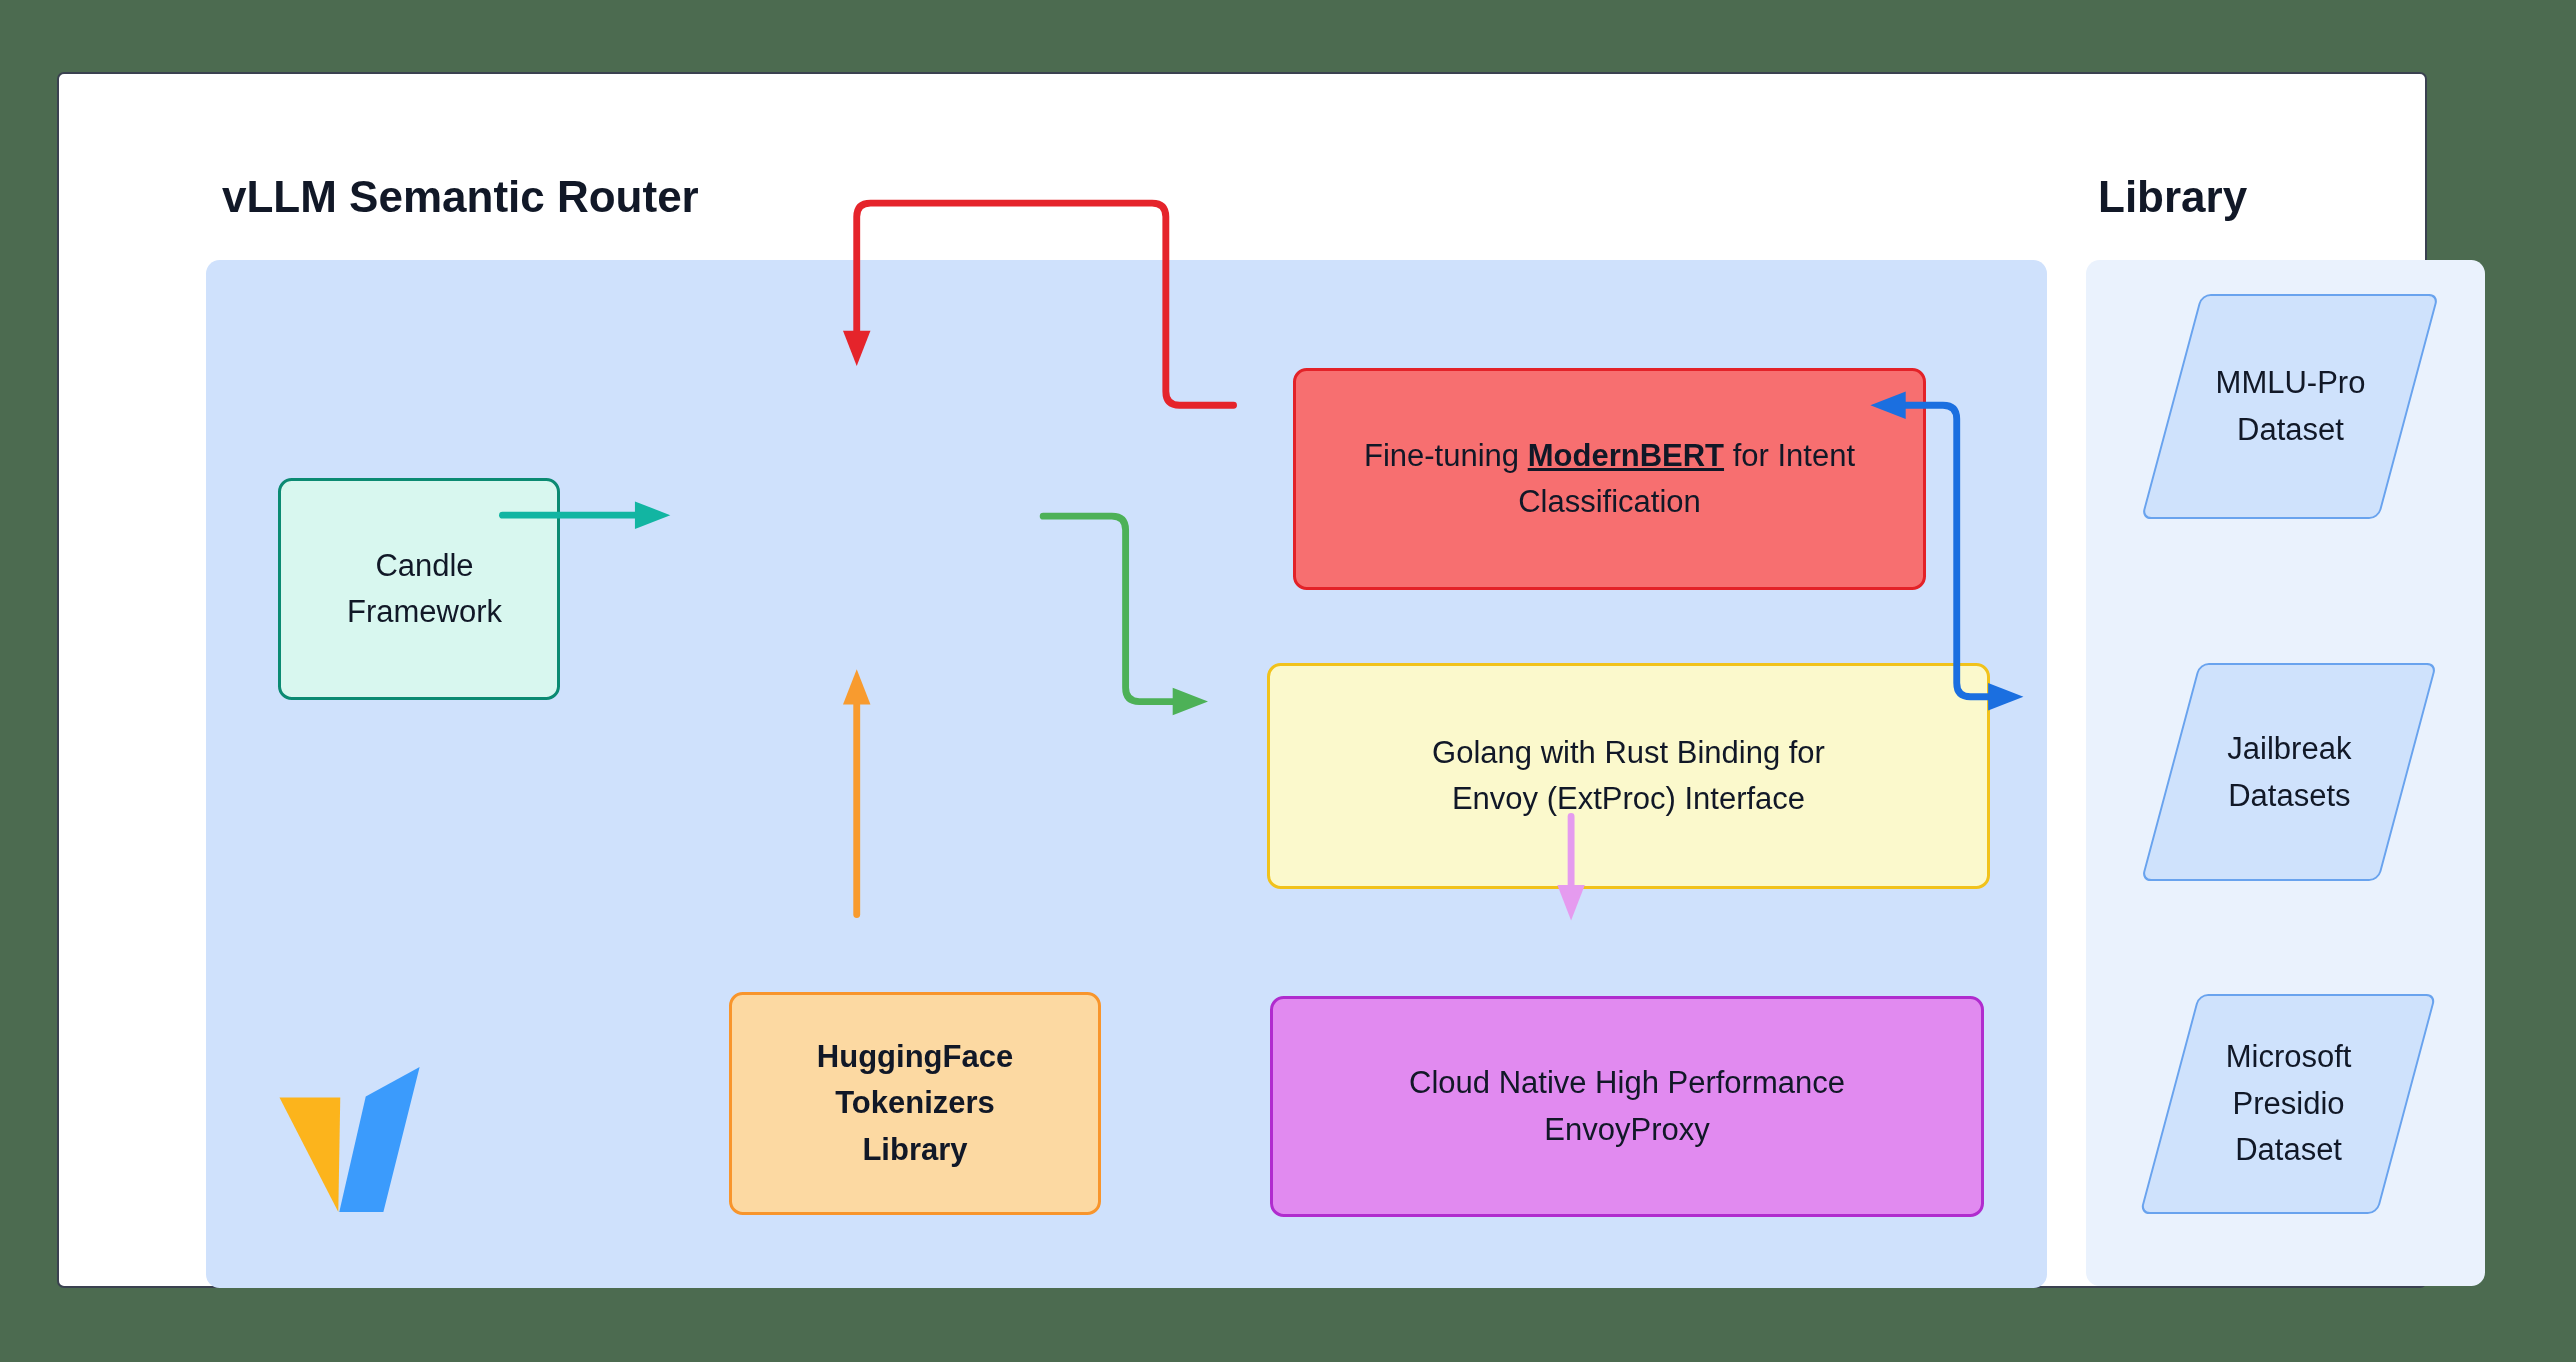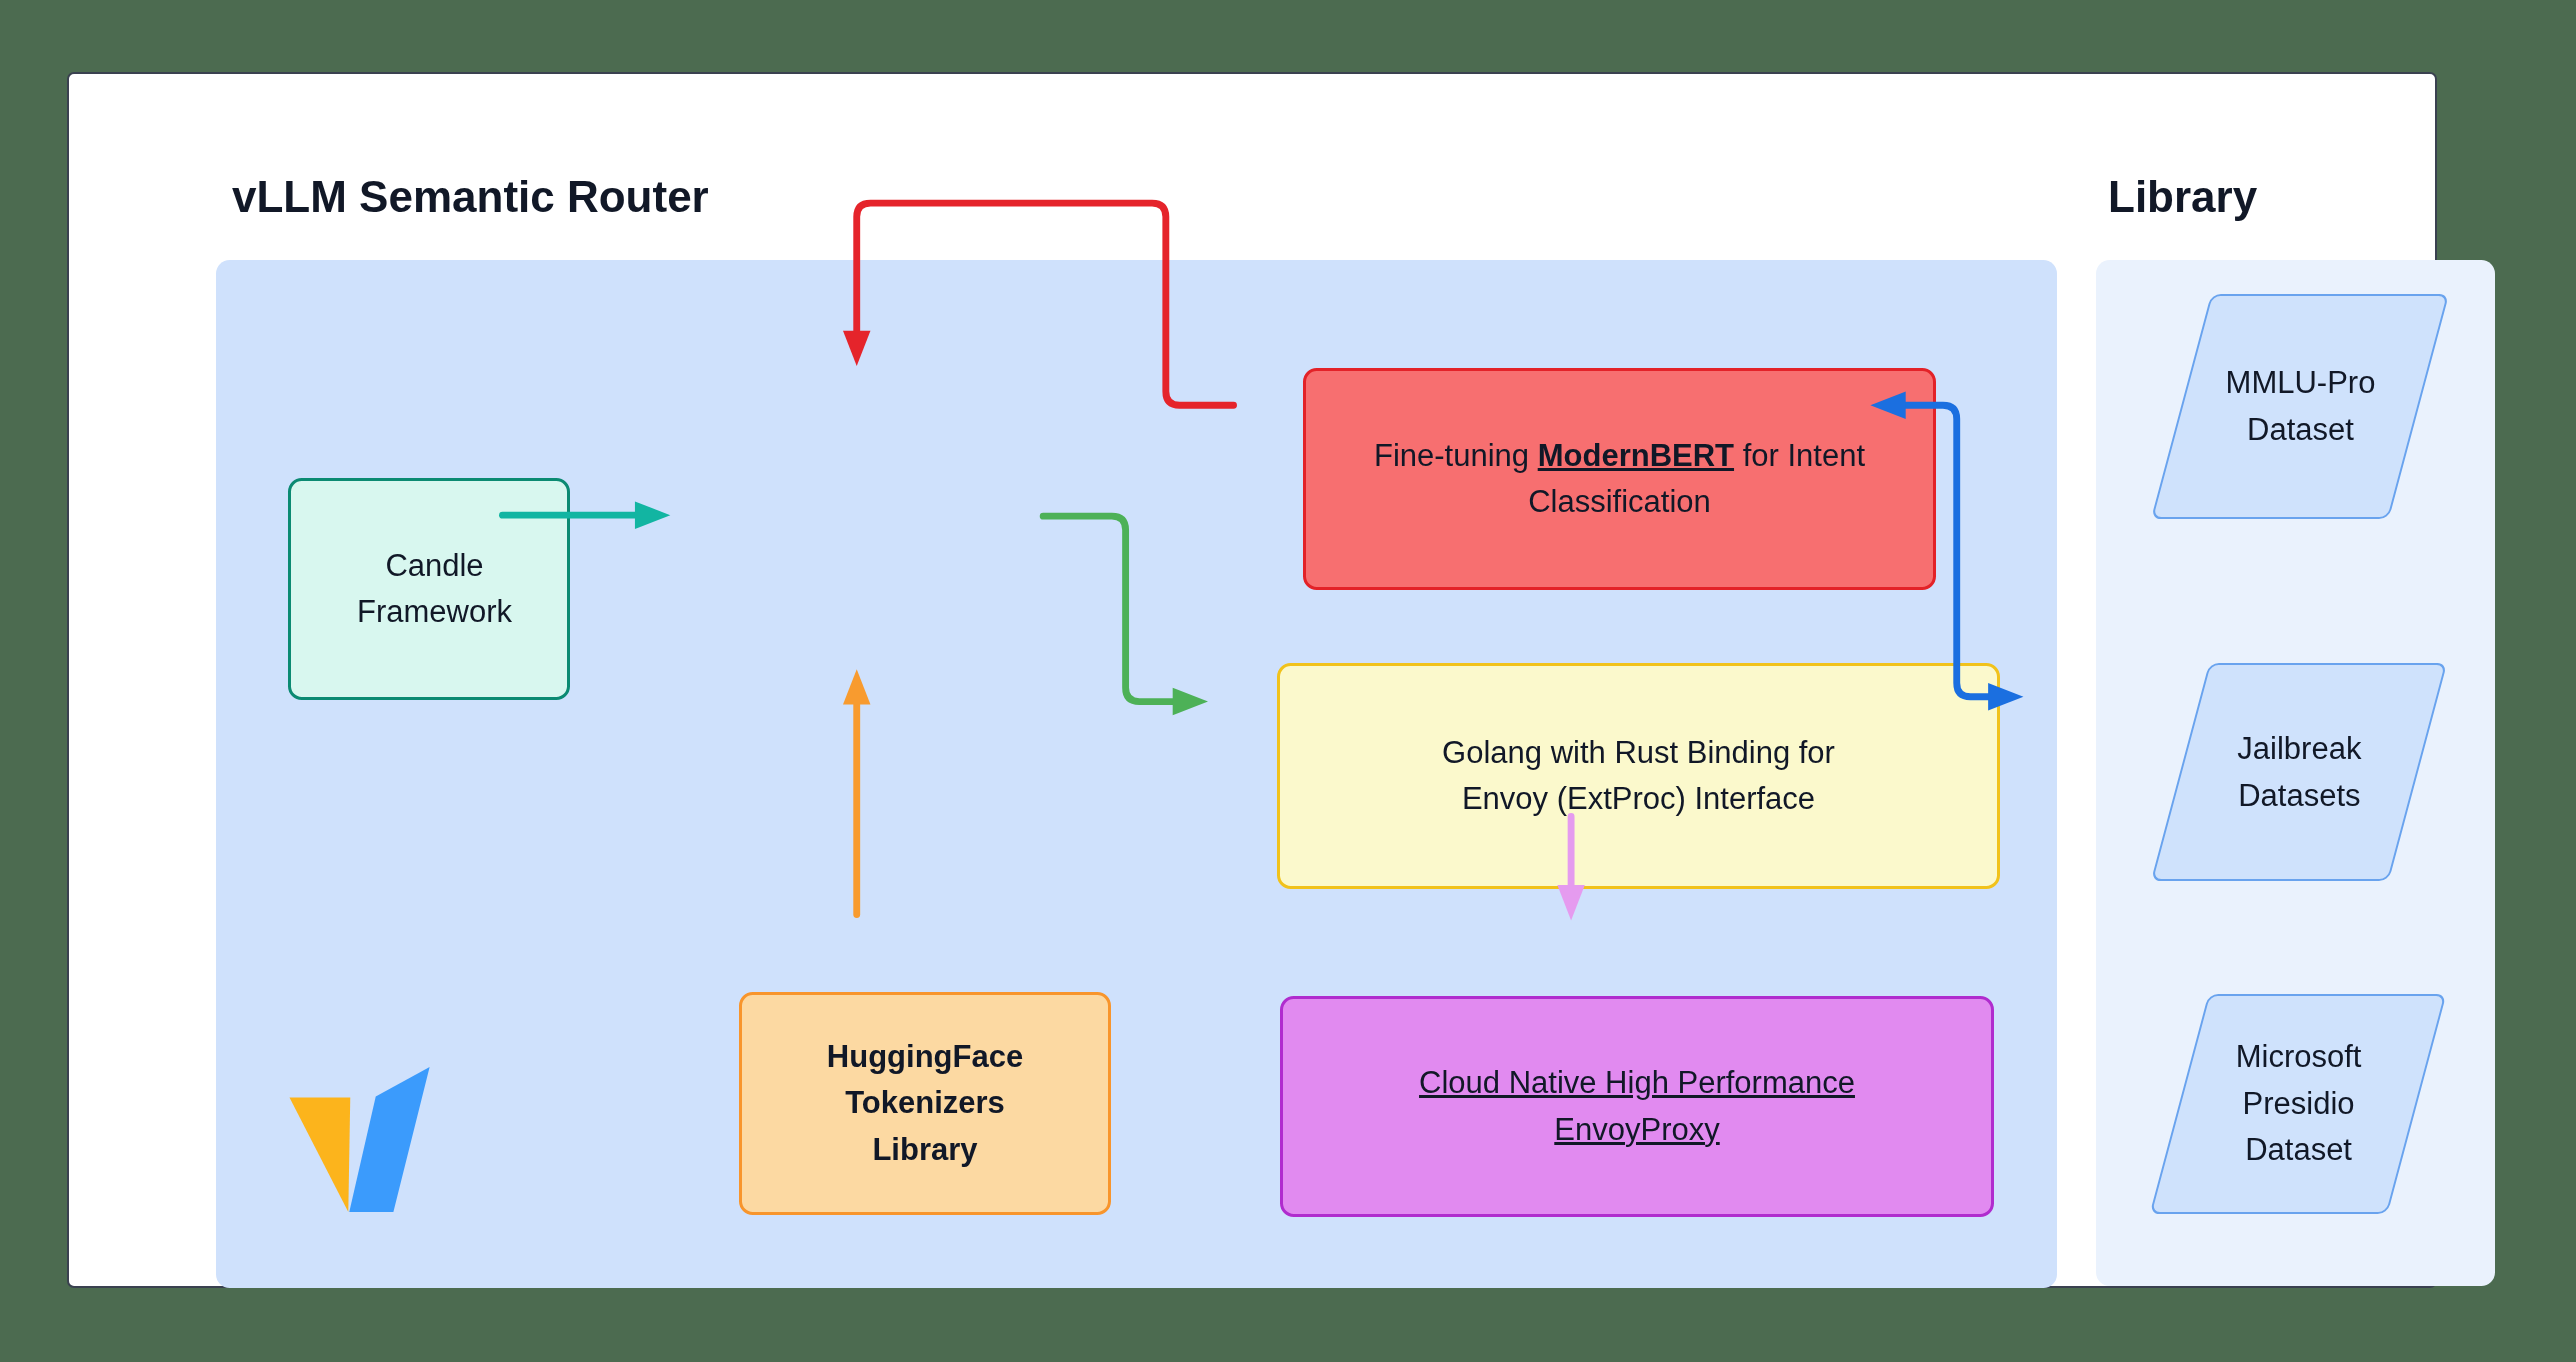--- a/index.html
+++ b/index.html
@@ -12,42 +12,42 @@
     --c-hf_fill:#fcd9a2; --c-hf_border:#f8952c;
     --c-envoy_fill:#e18af0; --c-envoy_border:#b02cce;
     --c-ds_fill:#cfe2fc; --c-ds_border:#69a3ee;
     --c-teal:#12b5a2; --c-red:#e5242b; --c-green:#4db157;
     --c-orange:#f89b2f; --c-violet:#e59bef; --c-blue:#1b6fe0;
     --c-logo_yellow:#fcb41c; --c-logo_blue:#3b9bfc;
   }
   *{margin:0;padding:0;box-sizing:border-box;}
   body{font-family:"Liberation Sans","DejaVu Sans",sans-serif;color:var(--c-text);}
   .stage{position:relative;width:2576px;height:1362px;background:var(--c-bg_outer);overflow:hidden;}
-  .card{position:absolute;left:67px;top:72px;width:2370px;height:1216px;background:var(--c-card);
+  .card{position:absolute;left:57px;top:72px;width:2370px;height:1216px;background:var(--c-card);
         border:2.9px solid var(--c-card_border);border-radius:7px;}
   .title{position:absolute;font-size:44px;font-weight:700;letter-spacing:0;white-space:nowrap;}
   .main-title{left:163px;top:98px;}
   .datasets-title{left:2039px;top:98px;}
   .panel{position:absolute;border-radius:13.7px;}
   .main-panel{left:147px;top:186px;width:1841px;height:1028px;background:var(--c-panel_main);}
   .datasets-panel{left:2027px;top:186px;width:399px;height:1026px;background:var(--c-panel_datasets);}
   .node{position:absolute;border-radius:13.7px;border:3.9px solid;display:flex;align-items:center;
         justify-content:center;text-align:center;font-size:31px;line-height:1.5;}
   .node .label{display:block;}
   .node-candle{left:219px;top:404px;width:282px;height:222px;background:var(--c-candle_fill);border-color:var(--c-candle_border);padding-left:11px;}
   .node-candle .label{max-width:231px;}
   .node-rust{left:670px;top:366px;width:373px;height:301px;background:var(--c-rust_fill);border-color:var(--c-rust_border);}
   .node-rust .label{max-width:324px;}
   .node-bert{left:1234px;top:294px;width:633px;height:222px;background:var(--c-bert_fill);border-color:var(--c-bert_border);}
   .node-bert .label{max-width:520px;}
   .node-golang{left:1208px;top:589px;width:723px;height:226px;background:var(--c-golang_fill);border-color:var(--c-golang_border);}
   .node-golang .label{max-width:471px;}
   .node-hf{left:670px;top:918px;width:372px;height:223px;background:var(--c-hf_fill);border-color:var(--c-hf_border);font-weight:bold;}
   .node-hf .label{max-width:206px;}
-  .node-envoy{left:1211px;top:922px;width:714px;height:221px;background:var(--c-envoy_fill);border-color:var(--c-envoy_border);text-decoration:underline;}
+  .node-envoy{left:1211px;top:922px;width:714px;height:221px;background:var(--c-envoy_fill);border-color:var(--c-envoy_border);}
   .node-envoy .label{max-width:491px;}
   .pgram{position:absolute;width:238px;background:var(--c-ds_fill);border:2.9px solid var(--c-ds_border);
          border-radius:9.8px;transform:skewX(-15deg);display:flex;align-items:center;justify-content:center;}
   .pgram-1{left:2112px;top:220px;height:225px;}
   .pgram-2{left:2111px;top:589px;height:218px;}
   .pgram-3{left:2110px;top:920px;height:220px;}
   .pgram .inner{transform:skewX(15deg);text-align:center;font-size:31px;line-height:1.5;max-width:201px;}
   svg.edges{position:absolute;left:0;top:0;width:2576px;height:1362px;pointer-events:none;}
   svg.edges path{fill:none;stroke-width:7px;stroke-linecap:round;}
   .logo-svg{position:absolute;left:196px;top:981px;}

